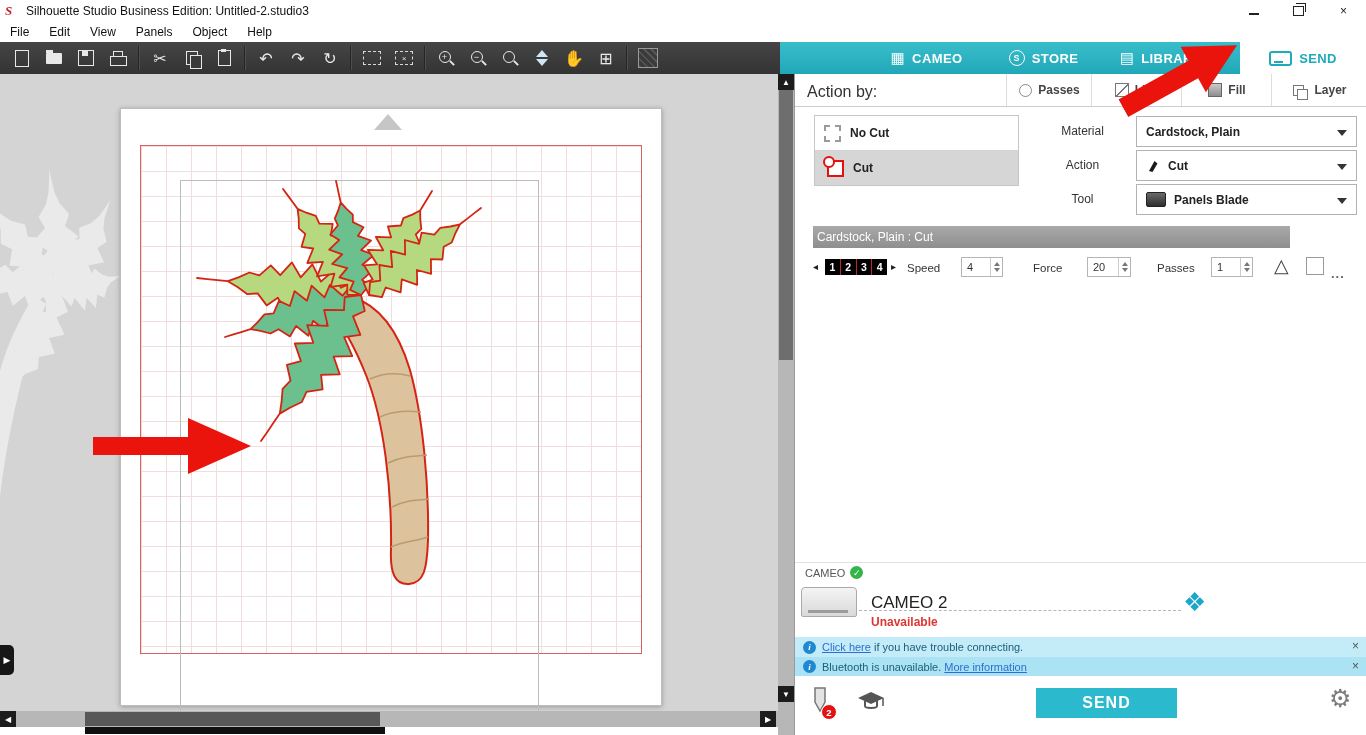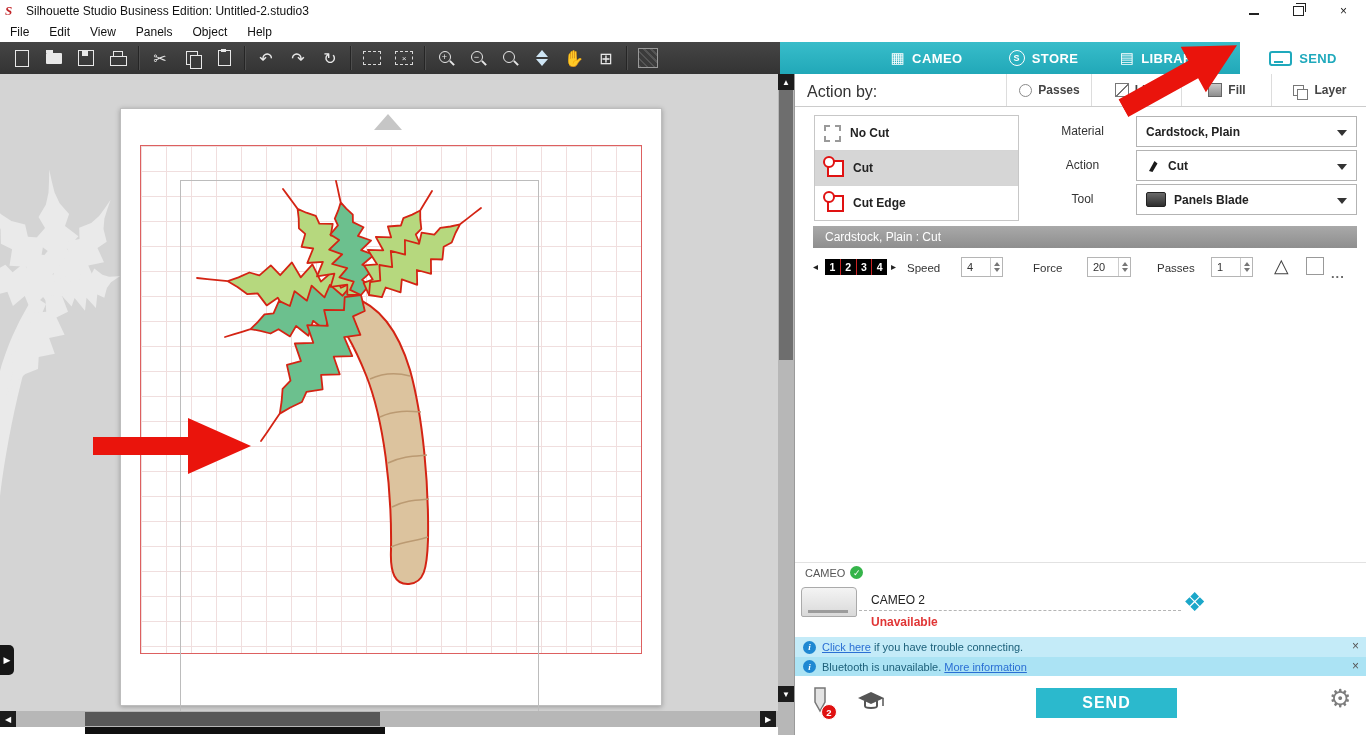--- a/index.html
+++ b/index.html
@@ -84,21 +84,21 @@
   .cutrow{height:34px;display:flex;align-items:center;gap:9px;padding-left:9px;border-bottom:1px solid #d5d5d5;background:#fff;font-size:12px;font-weight:bold;color:#222;}
   .cutrow:last-child{border-bottom:none;}
   .cutrow.sel{background:#d6d6d6;}
   .no-cut-ico{width:13px;height:13px;border:2px dashed #9a9a9a;background:#fff;}
   .cut-ico{position:relative;width:13px;height:13px;border:2px solid #e01212;background:#fff;margin-left:3px;}
   .cut-ico:before{content:'';position:absolute;left:-6px;top:-6px;width:8px;height:8px;border:2px solid #e01212;border-radius:50%;background:#fff;}
   .fld-label{position:absolute;left:240px;width:95px;height:33px;line-height:33px;text-align:center;font-size:12px;color:#333;}
   .dropdown{position:absolute;left:341px;width:221px;height:31px;border:1px solid #b3b3b3;background:#fff;display:flex;align-items:center;gap:8px;padding-left:9px;box-sizing:border-box;font-size:12px;font-weight:bold;color:#222;}
   .caret{position:absolute;right:9px;top:13px;width:0;height:0;border-left:5px solid transparent;border-right:5px solid transparent;border-top:6px solid #333;}
   .tool-cart{width:18px;height:13px;background:linear-gradient(#6a6a6a,#2e2e2e);border-radius:2px;border:1px solid #222;}
-  .set-header{left:18px;top:152px;width:544px;height:22px;background:linear-gradient(#a9a9a9,#8e8e8e);color:#fff;font-size:12px;line-height:22px;padding-left:12px;box-sizing:border-box;}
+  .set-header{left:18px;top:152px;width:477px;height:22px;background:linear-gradient(#a9a9a9,#8e8e8e);color:#fff;font-size:12px;line-height:22px;padding-left:4px;box-sizing:border-box;}
   .small-arr{font-size:10px;color:#222;}
   .blade-box{left:30px;top:185px;width:62px;height:16px;background:#000;display:flex;}
   .blade-box span{flex:1;color:#fff;font-size:10.5px;font-weight:bold;text-align:center;line-height:16px;border-right:1px solid #c22;}
   .blade-box span:last-child{border-right:none;}
   .set-label{position:absolute;top:188px;font-size:11.5px;color:#333;}
   .valbox{position:absolute;top:183px;height:20px;border:1px solid #b5b5b5;background:#fff;display:flex;box-sizing:border-box;}
   .valbox .v{flex:1;font-size:11px;color:#333;line-height:18px;padding-left:5px;}
   .stepper{width:11px;border-left:1px solid #ccc;display:flex;flex-direction:column;align-items:center;justify-content:center;gap:2px;}
   .stepper b{width:0;height:0;border-left:3.5px solid transparent;border-right:3.5px solid transparent;}
   .stepper .u{border-bottom:4px solid #777;}
@@ -106,21 +106,21 @@
   .tri-ico{position:absolute;left:479px;top:180px;font-size:19px;color:#444;}
   .wsq{position:absolute;left:511px;top:183px;width:16px;height:16px;border:1px solid #999;background:#fff;}
   .dots{position:absolute;left:536px;top:192px;font-size:13px;font-weight:bold;color:#666;letter-spacing:1px;}
   .cameo-sec{left:0;top:488px;width:572px;border-top:1px solid #e2e2e2;height:1px;}
   .cameo-label{left:10px;top:492px;font-size:11px;color:#555;display:flex;align-items:center;gap:5px;}
   .chk{width:13px;height:13px;border-radius:50%;background:#35b44a;color:#fff;font-size:9px;display:flex;align-items:center;justify-content:center;}
   .device-row{left:0;top:505px;width:572px;height:57px;}
   .machine-thumb{position:absolute;left:6px;top:8px;width:54px;height:28px;background:linear-gradient(#f4f4f4,#d9d9d9);border:1px solid #aaa;border-radius:4px 4px 2px 2px;}
   .machine-thumb:after{content:'';position:absolute;left:6px;bottom:3px;width:40px;height:3px;background:#9c9c9c;}
   .dash-line{position:absolute;left:64px;top:31px;width:322px;border-top:1px dashed #b5b5b5;}
-  .dev-name{position:absolute;left:76px;top:14px;font-size:12px;color:#222;}
+  .dev-name{position:absolute;left:76px;top:14px;font-size:17px;color:#222;}
   .dev-status{position:absolute;left:76px;top:36px;font-size:12px;font-weight:bold;color:#e03535;}
   .nav-arrows{position:absolute;left:388px;top:8px;font-size:26px;color:#1ba7c9;}
   .test-btn{position:absolute;left:436px;top:14px;width:130px;height:36px;border:1px solid #b8b8b8;border-radius:2px;background:linear-gradient(#fdfdfd,#e9e9e9);color:#9b9b9b;font-size:15px;font-weight:bold;letter-spacing:.5px;display:flex;align-items:center;justify-content:center;}
   .notice{position:absolute;left:0;width:572px;display:flex;align-items:center;gap:6px;padding-left:8px;box-sizing:border-box;font-size:11px;color:#1c607a;}
   .notice a{color:#2a6fd4;text-decoration:underline;}
   .n1{top:563px;height:20px;background:#c4ebf8;}
   .n2{top:583px;height:19px;background:#abe3f4;}
   .info-circ{width:13px;height:13px;border-radius:50%;background:#1e88d2;color:#fff;font:italic bold 9px "Liberation Serif",serif;display:flex;align-items:center;justify-content:center;flex:none;}
   .notice-close{position:absolute;right:8px;top:2px;font-size:12px;color:#555;}
   .bottom-row{left:0;top:602px;width:572px;height:59px;background:#fff;}
@@ -316,24 +316,20 @@
 
     <div class="ab cutlist">
       <div class="cutrow">
         <i class="no-cut-ico"></i>
         <span>No Cut</span>
       </div>
       <div class="cutrow sel">
         <i class="cut-ico"></i>
         <span>Cut</span>
       </div>
-      <div class="cutrow">
-        <i class="cut-ico"></i>
-        <span>Cut Edge</span>
-      </div>
     </div>
 
     <span class="fld-label" style="top:41px;">Material</span>
     <div class="dropdown" style="top:42px;">
       <span>Cardstock, Plain</span>
       <i class="caret"></i>
     </div>
 
     <span class="fld-label" style="top:75px;">Action</span>
     <div class="dropdown" style="top:76px;">

